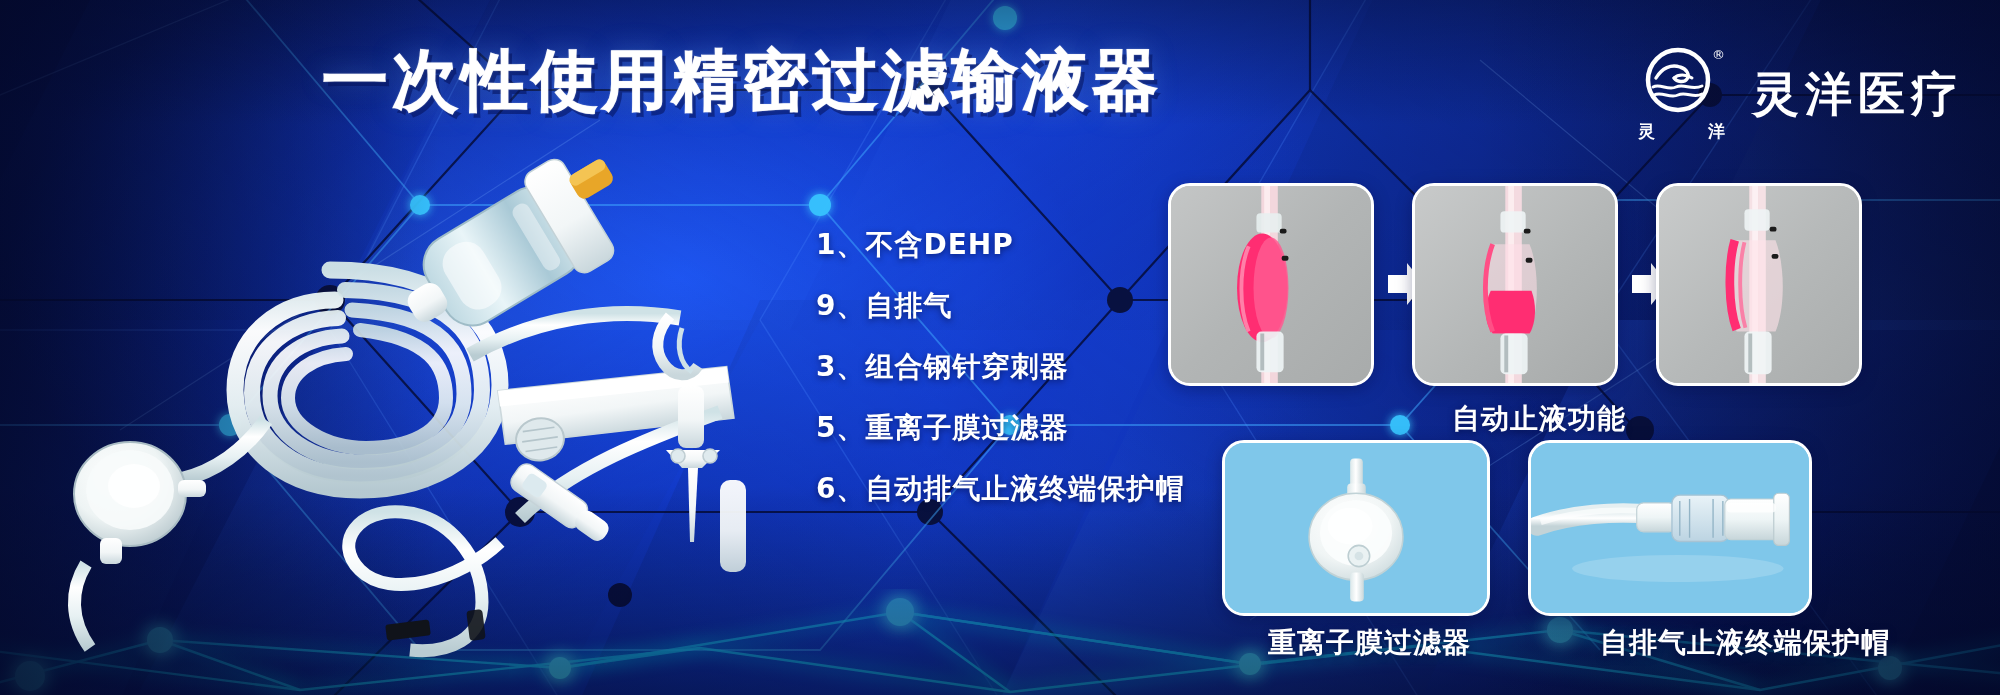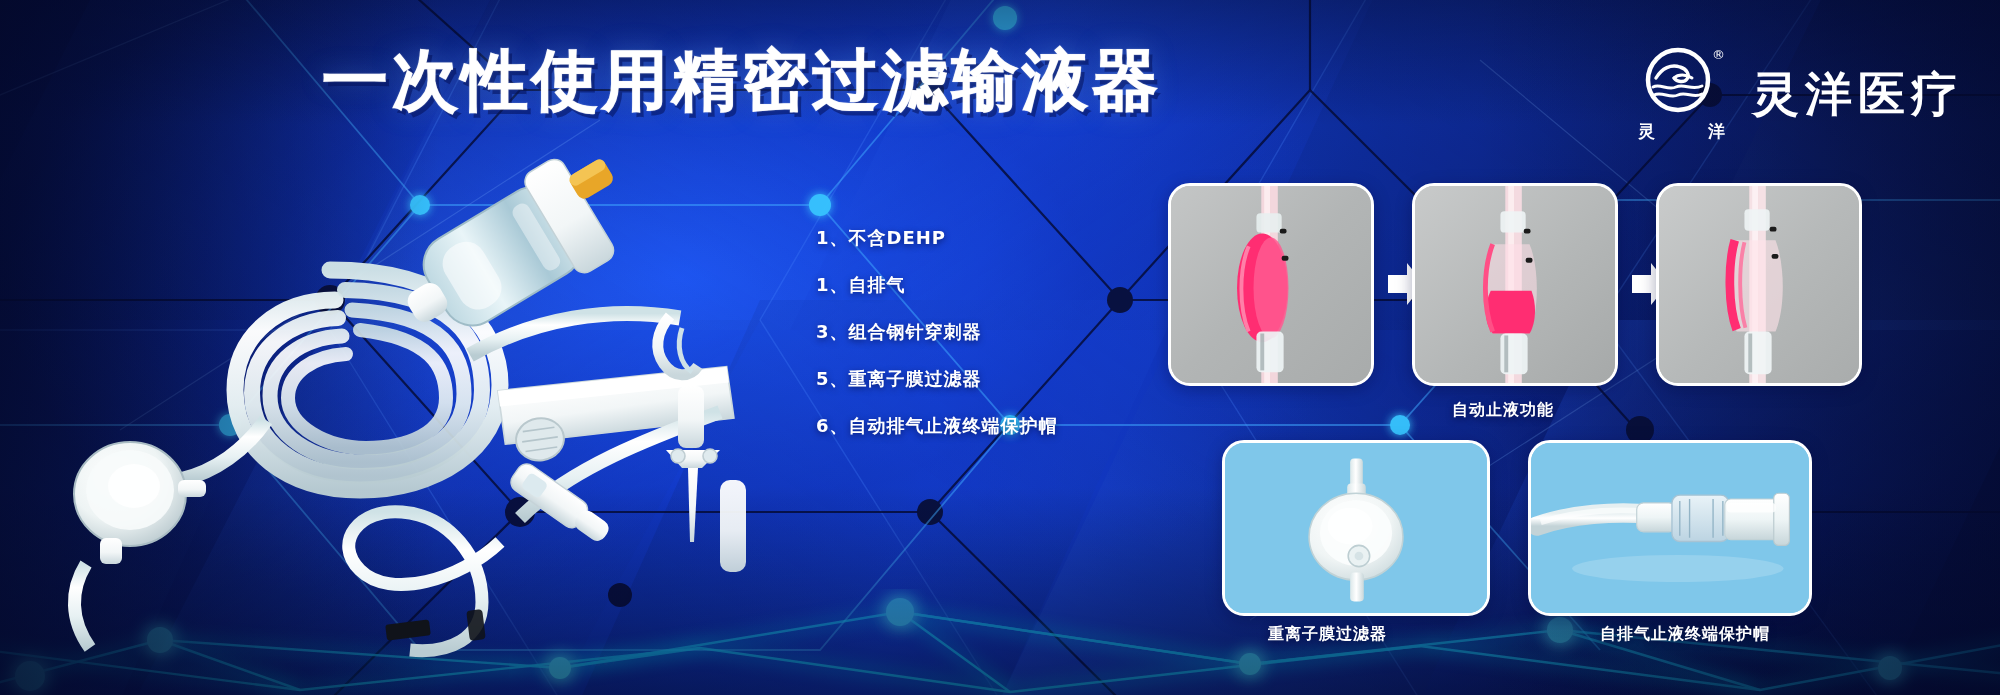--- a/index.html
+++ b/index.html
@@ -81,21 +81,21 @@
   }
 
   
   .features {
     position: absolute;
     left: 816px; top: 226px;
     display: flex; flex-direction: column;
     gap: 23px;
   }
   .feature-item {
-    font-size: 18px;
+    font-size: 28px;
     font-weight: 700;
     color: #ffffff;
     letter-spacing: 1px;
     white-space: nowrap;
     text-shadow: 0 2px 6px rgba(2,10,60,.6);
   }
 
   
   .product-hero { position: absolute; left: 30px; top: 150px; width: 790px; height: 520px; }
 
@@ -110,21 +110,21 @@
   }
   .panel.lightblue { background: #7fc7ea; }
 
   .arrow {
     position: absolute;
     width: 36px; height: 44px;
   }
 
   .caption {
     position: absolute;
-    font-size: 16px;
+    font-size: 28px;
     font-weight: 700;
     color: #ffffff;
     letter-spacing: 1px;
     white-space: nowrap;
     text-shadow: 0 2px 7px rgba(2,10,60,.75);
   }
 </style>
 </head>
 <body>
 
@@ -528,19 +528,19 @@
       <ellipse cx="150" cy="130" rx="108" ry="14" fill="#ffffff" opacity=".18"></ellipse>
     </svg>
   </div>
 
   <div class="caption" style="left:1268px; top:624px;">重离子膜过滤器</div>
 
   <div class="caption" style="left:1600px; top:624px;">自排气止液终端保护帽</div>
 
   <div class="features">
     <div class="feature-item">1、不含DEHP</div>
-    <div class="feature-item">1、自排气</div>
+    <div class="feature-item">9、自排气</div>
     <div class="feature-item">3、组合钢针穿刺器</div>
     <div class="feature-item">5、重离子膜过滤器</div>
     <div class="feature-item">6、自动排气止液终端保护帽</div>
   </div>
 
 </div>
 
 </body></html>

